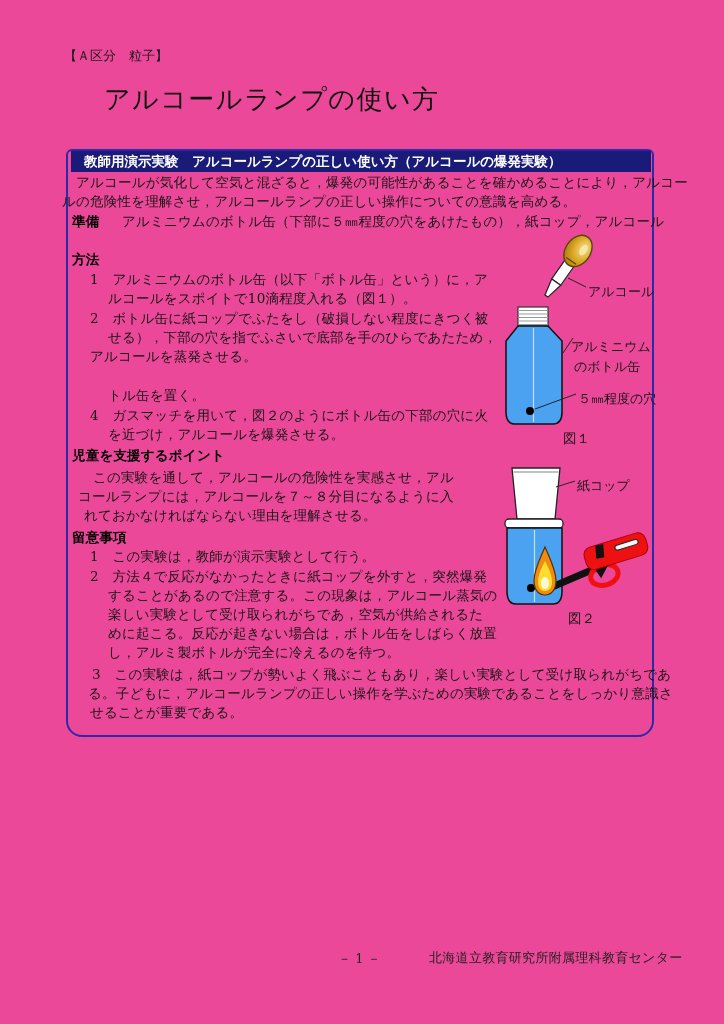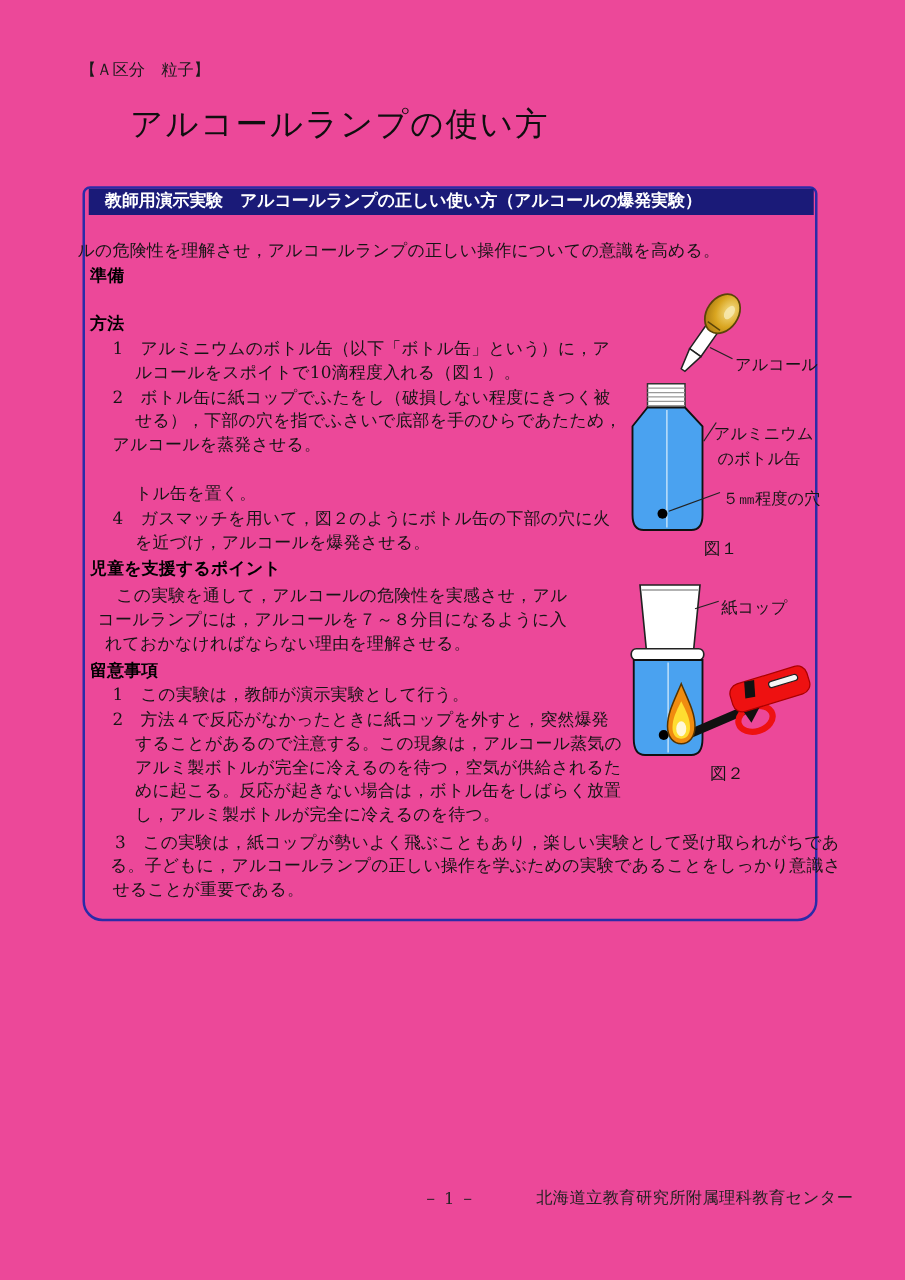--- a/index.html
+++ b/index.html
@@ -24,44 +24,46 @@
 <body>
 
 <div class="page">
 
   <div class="tag">【Ａ区分　粒子】</div>
   <div class="title">アルコールランプの使い方</div>
 
   <div class="panel"></div>
   <div class="bar">教師用演示実験　アルコールランプの正しい使い方（アルコールの爆発実験）</div>
 
+  <div class="ln" style="left:76px;top:174px">アルコールが気化して空気と混ざると，爆発の可能性があることを確かめることにより，アルコー</div>
   <div class="ln" style="left:62px;top:193px">ルの危険性を理解させ，アルコールランプの正しい操作についての意識を高める。</div>
 
   <div class="ln hd" style="left:72px;top:213px">準備</div>
+  <div class="ln" style="left:122px;top:213px">アルミニウムのボトル缶（下部に５㎜程度の穴をあけたもの），紙コップ，アルコール</div>
 
   <div class="ln hd" style="left:72px;top:251px">方法</div>
   <div class="ln" style="left:90px;top:271px">1　アルミニウムのボトル缶（以下「ボトル缶」という）に，ア</div>
   <div class="ln" style="left:108px;top:290px">ルコールをスポイトで10滴程度入れる（図１）。</div>
   <div class="ln" style="left:90px;top:310px">2　ボトル缶に紙コップでふたをし（破損しない程度にきつく被</div>
   <div class="ln" style="left:108px;top:329px">せる），下部の穴を指でふさいで底部を手のひらであたため，</div>
   <div class="ln" style="left:90px;top:348px">アルコールを蒸発させる。</div>
   <div class="ln" style="left:108px;top:387px">トル缶を置く。</div>
   <div class="ln" style="left:90px;top:407px">4　ガスマッチを用いて，図２のようにボトル缶の下部の穴に火</div>
   <div class="ln" style="left:108px;top:426px">を近づけ，アルコールを爆発させる。</div>
 
   <div class="ln hd" style="left:72px;top:447px">児童を支援するポイント</div>
   <div class="ln" style="left:93px;top:469px">この実験を通して，アルコールの危険性を実感させ，アル</div>
   <div class="ln" style="left:78px;top:488px">コールランプには，アルコールを７～８分目になるように入</div>
   <div class="ln" style="left:84px;top:507px">れておかなければならない理由を理解させる。</div>
 
   <div class="ln hd" style="left:72px;top:529px">留意事項</div>
   <div class="ln" style="left:90px;top:548px">1　この実験は，教師が演示実験として行う。</div>
   <div class="ln" style="left:90px;top:568px">2　方法４で反応がなかったときに紙コップを外すと，突然爆発</div>
   <div class="ln" style="left:108px;top:587px">することがあるので注意する。この現象は，アルコール蒸気の</div>
-  <div class="ln" style="left:108px;top:606px">アルミ製ボトルが完全に冷えるのを待つ，空気が供給されるた</div>
+  <div class="ln" style="left:108px;top:606px">楽しい実験として受け取られがちであ，空気が供給されるた</div>
   <div class="ln" style="left:108px;top:625px">めに起こる。反応が起きない場合は，ボトル缶をしばらく放置</div>
   <div class="ln" style="left:108px;top:644px">し，アルミ製ボトルが完全に冷えるのを待つ。</div>
   <div class="ln" style="left:92px;top:666px">3　この実験は，紙コップが勢いよく飛ぶこともあり，楽しい実験として受け取られがちであ</div>
   <div class="ln" style="left:88px;top:685px">る。子どもに，アルコールランプの正しい操作を学ぶための実験であることをしっかり意識さ</div>
   <div class="ln" style="left:90px;top:704px">せることが重要である。</div>
 
   <svg class="figsvg" width="175" height="405" viewBox="0 0 175 405" xmlns="http://www.w3.org/2000/svg">
     <defs>
       <radialGradient id="gBulb" cx="35%" cy="35%" r="75%">
         <stop offset="0%" stop-color="#f6e08a"></stop>

